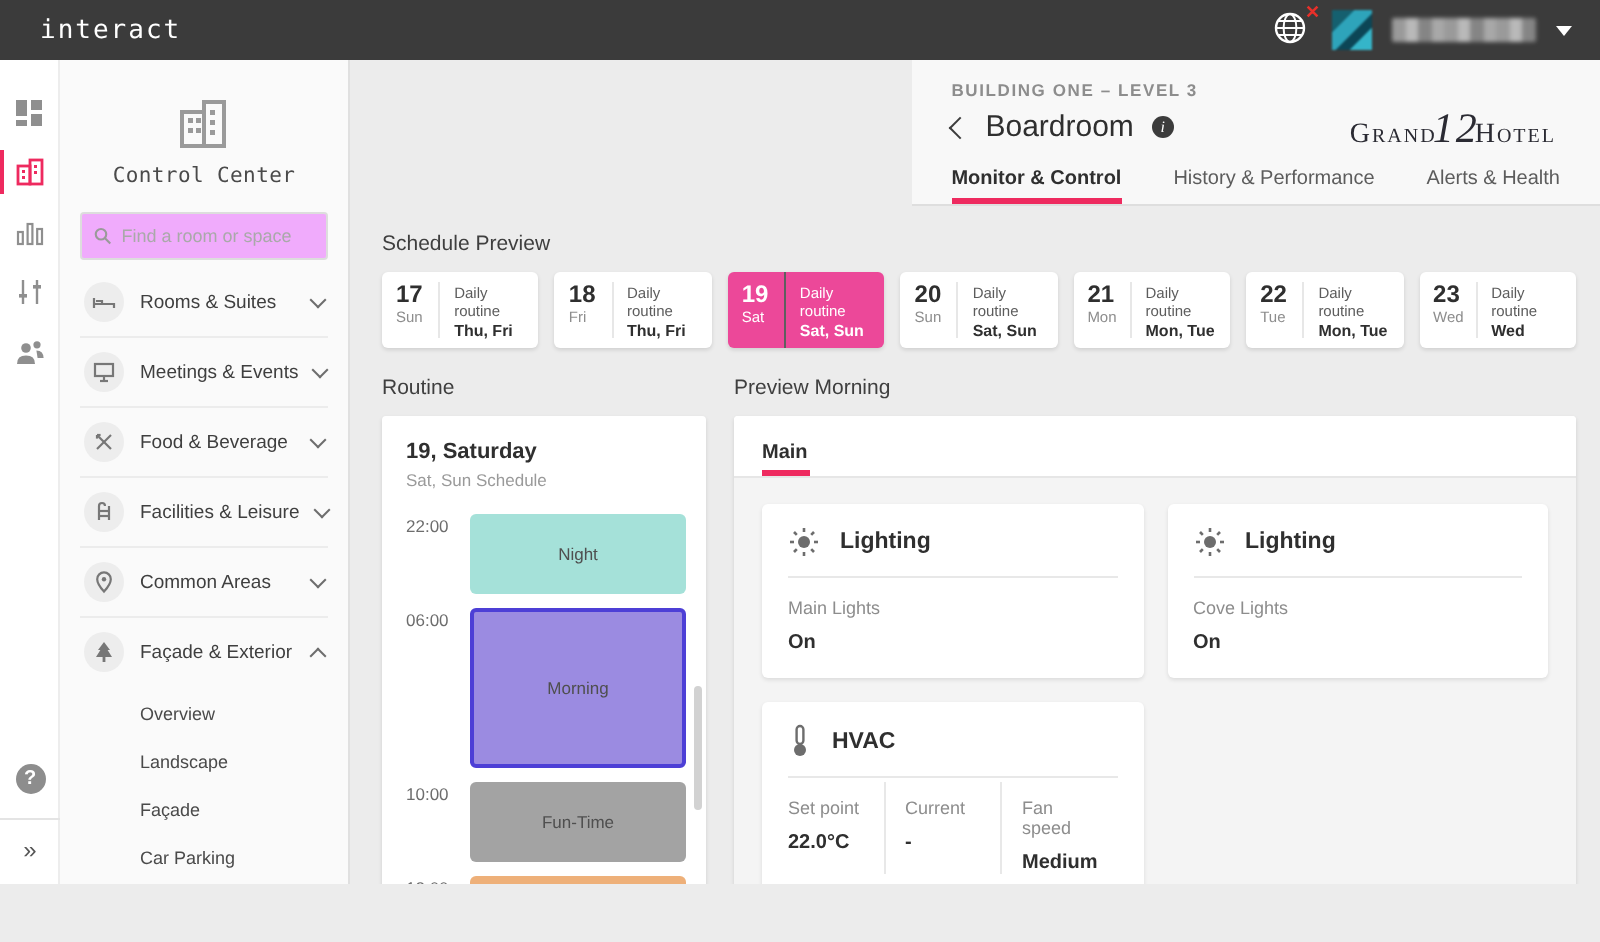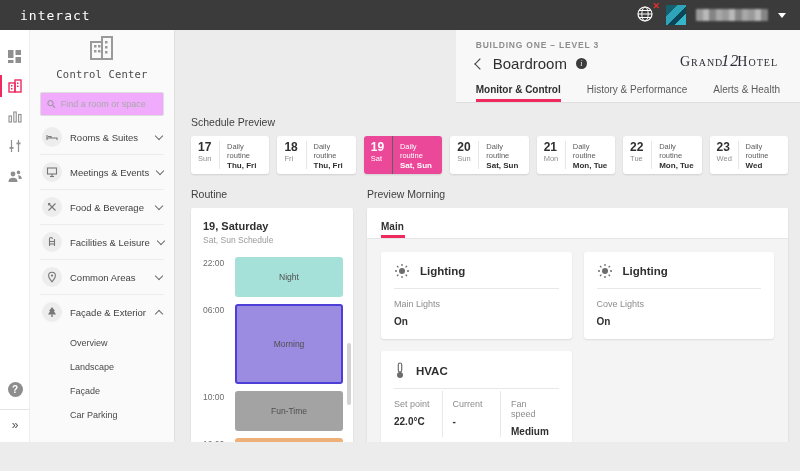--- a/index.html
+++ b/index.html
@@ -28,21 +28,21 @@
   .rail { width:30px; background:#fff; border-right:1px solid #ededed; display:flex; flex-direction:column; align-items:center; padding-top:12px; position:relative; }
   .rail-item { width:30px; height:28px; display:flex; align-items:center; justify-content:center; position:relative; margin-bottom:2px; }
   .rail-item.active::before { content:""; position:absolute; left:0; top:3px; bottom:3px; width:2px; background:var(--accent,#ee2a5f); }
   .rail-bottom { position:absolute; bottom:0; left:0; width:30px; display:flex; flex-direction:column; align-items:center; }
   .help-circle { width:15px; height:15px; border-radius:50%; background:#8d8d8d; color:#fff; font-size:10px; font-weight:bold; display:flex; align-items:center; justify-content:center; margin-bottom:12px; }
   .rail-divider { width:30px; height:1px; background:#e4e4e4; }
   .expand-glyph { font-size:12px; color:#555; padding:8px 0 10px; }
 
   
   .sidebar { width:145px; background:#fafafa; border-right:1px solid #e0e0e0; overflow:hidden; }
-  .cc { text-align:center; padding-top:4px; }
+  .cc { text-align:center; padding-top:18px; }
   .cc-label { font-family:"DejaVu Sans Mono", monospace; font-size:10.5px; color:#4a4a4a; margin-top:6px; letter-spacing:.2px; }
   .search-box { margin:12px 10px 4px; background:#f0abfc; border:1px solid #ddd; border-radius:2px; height:24px; display:flex; align-items:center; padding:0 6px; gap:5px; }
   .search-box input { border:0; outline:0; width:100%; font-size:9px; color:#555; background:transparent; font-family:"Liberation Sans",sans-serif; }
   .search-box input::placeholder { color:#a9a9a9; }
   .menu { list-style:none; padding:0 10px; }
   .menu-item { display:flex; align-items:center; gap:8px; padding:7px 2px; border-bottom:1px solid #ececec; cursor:pointer; }
   .menu-item:last-child { border-bottom:0; }
   .menu-icon { width:20px; height:20px; border-radius:50%; background:#ededed; display:flex; align-items:center; justify-content:center; flex:0 0 auto; }
   .menu-label { font-size:9.5px; color:#3f3f3f; flex:1; white-space:nowrap; }
   .chev { width:6px; height:6px; border-right:1.4px solid #6d6d6d; border-bottom:1.4px solid #6d6d6d; transform:rotate(45deg); margin-top:-3px; flex:0 0 auto; }
@@ -52,21 +52,21 @@
 
   
   .main { flex:1; display:flex; flex-direction:column; min-width:0; background:#ececec;align-items:flex-end; }
   .page-header { background:#f8f8f8; padding:10px 20px 0; position:relative; border-bottom:1px solid #dedede; flex:0 0 auto; }
   .breadcrumb { font-size:8.5px; letter-spacing:.8px; color:#8d8d8d; font-weight:bold; }
   .title-row { display:flex; align-items:center; gap:9px; margin-top:5px; }
   .back-chev { width:8px; height:8px; border-left:1.8px solid #3c3c3c; border-bottom:1.8px solid #3c3c3c; transform:rotate(45deg); cursor:pointer; }
   .page-title { font-size:15px; color:#2f2f2f; }
   .info-dot { width:11px; height:11px; border-radius:50%; background:#3c3c3c; color:#fff; font-size:8px; font-style:italic; font-family:"Liberation Serif",serif; display:flex; align-items:center; justify-content:center; }
   .brand { position:absolute; right:22px; top:22px; font-family:"Liberation Serif",serif; color:#2b2b33; font-size:14px; letter-spacing:1px; font-variant:small-caps; }
-  .brand .mark { font-style:italic; font-size:16px; margin:0 -2px; }
+  .brand .mark { font-style:italic; font-size:21px; margin:0 -2px; }
   .tabs { display:flex; gap:26px; margin-top:12px; }
   .tab { font-size:10px; color:#5c5c5c; padding-bottom:7px; position:relative; cursor:pointer; }
   .tab.active { font-weight:bold; color:#2f2f2f; }
   .tab.active::after { content:""; position:absolute; left:0; right:0; bottom:0; height:3px; background:var(--accent,#ee2a5f); }
 
   .content { flex:1; padding:13px 12px 0 16px; min-height:0; }
   .section-label { font-size:10.5px; color:#3f3f3f; margin-bottom:8px; }
 
   
   .sched-row { display:flex; gap:8px; }

